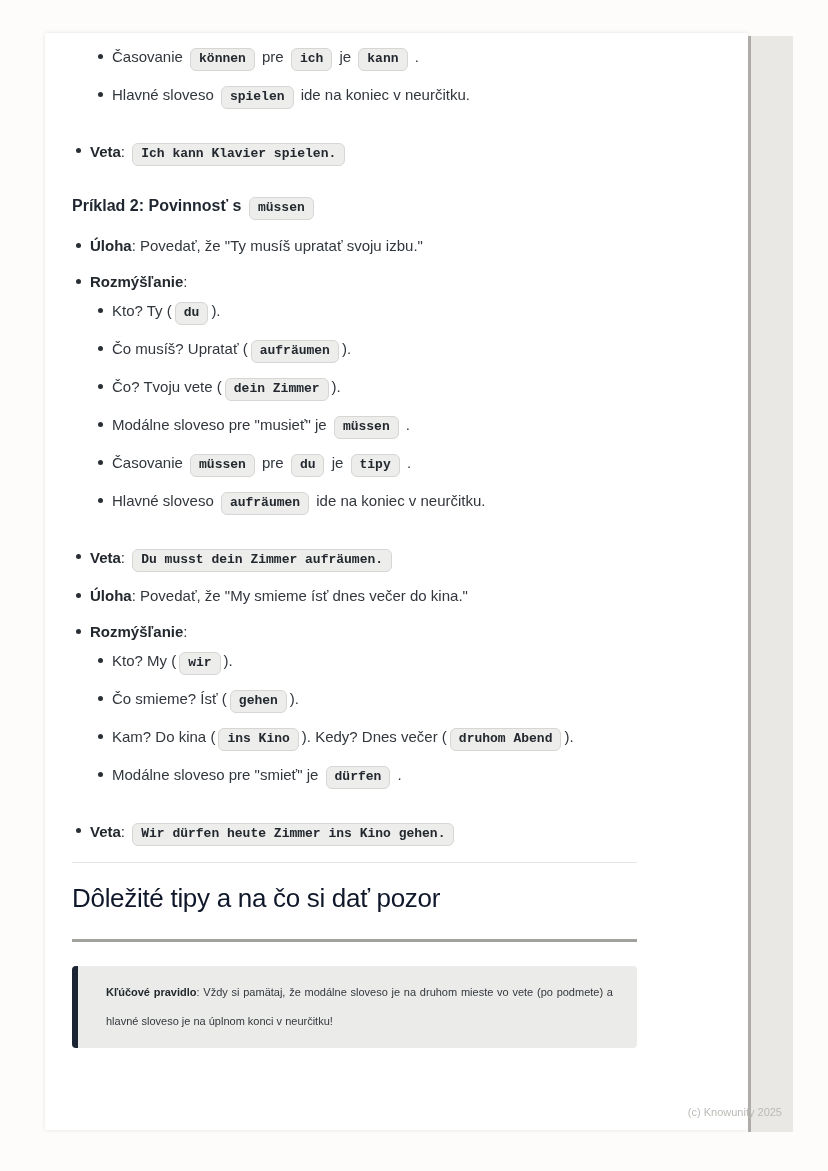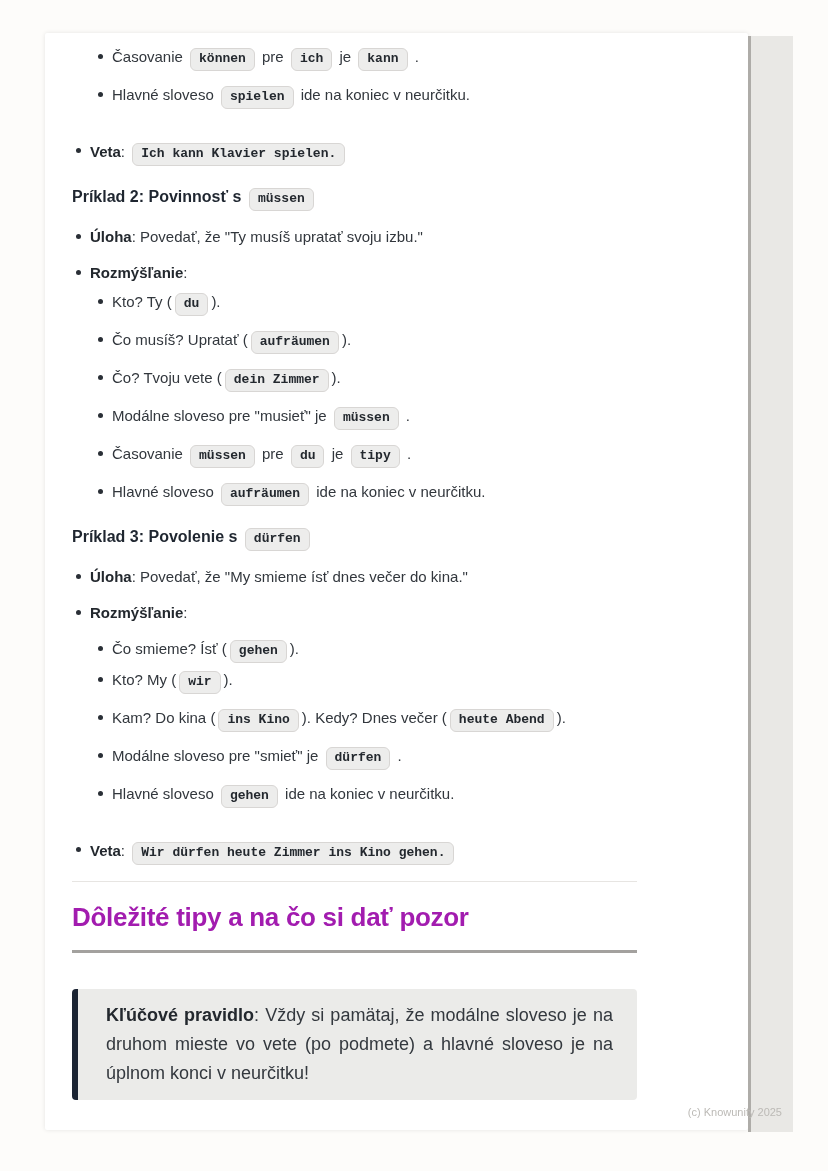--- a/index.html
+++ b/index.html
@@ -34,35 +34,35 @@
     display:inline-block;
     background:var(--chip-bg,#ededec);
     border:1px solid var(--chip-border,#d8d6d4);
     border-radius:6px;
     padding:1px 8px 2px;
     margin:0 3px;
     font-family:"Liberation Mono",monospace;
     font-weight:700;font-size:13px;line-height:18px;
     color:#23282e;white-space:nowrap;text-align:center;
   }
-  .h4{font-weight:700;font-size:16px;line-height:26px;color:#1f2630;margin:18px 0 14px;}
+  .h4{font-weight:700;font-size:16px;line-height:26px;color:#1f2630;margin:27px 0 14px;}
   .h2{
-    font-weight:700;font-size:26px;line-height:34px;letter-spacing:-0.3px;
-    color:#a21caf;margin:18px 0 16px;
+    font-weight:400;font-size:26px;line-height:34px;letter-spacing:-0.3px;
+    color:#0f172a;margin:18px 0 24px;
   }
   .hr-thin{height:1px;background:#e7e5e2;margin:16px 0 18px;}
   .hr-heavy{height:3px;background:#a3a19e;margin:0 0 20px;}
   .callout{
     background:var(--callout-bg,#ebebe9);
     border-left:6px solid var(--accent-navy,#1b2433);
     border-radius:4px;
     padding:12px 24px 12px 28px;
-    line-height:29px;font-size:18px;color:#33383e;
+    line-height:29px;font-size:11px;color:#33383e;
     text-align:justify;
-    margin-top:36px;
+    margin-top:24px;
   }
   .watermark{
     position:absolute;top:1106px;right:46px;z-index:3;
     font-size:11px;color:#bcbab6;
   }
   .scrollstrip{
     position:absolute;left:748px;top:36px;width:42px;height:1096px;z-index:2;
     background:#e9e8e5;border-left:3px solid #aeaca8;
   }
 </style>
@@ -76,28 +76,27 @@
       <div class="row l1 veta"><span class="b">Veta</span><span>: </span><span class="chip">Ich kann Klavier spielen.</span></div>
       <div class="h4"><span>Príklad 2: Povinnosť s </span><span class="chip">müssen</span></div>
       <div class="row l1"><span class="b">Úloha</span><span>: Povedať, že "Ty musíš upratať svoju izbu."</span></div>
       <div class="row l1"><span class="b">Rozmýšľanie</span><span>:</span></div>
       <div class="row l2 sub-first"><span>Kto? Ty (</span><span class="chip">du</span><span>).</span></div>
       <div class="row l2"><span>Čo musíš? Upratať (</span><span class="chip">aufräumen</span><span>).</span></div>
       <div class="row l2"><span>Čo? Tvoju vete (</span><span class="chip">dein Zimmer</span><span>).</span></div>
       <div class="row l2"><span>Modálne sloveso pre "musieť" je </span><span class="chip">müssen</span><span> .</span></div>
       <div class="row l2"><span>Časovanie </span><span class="chip">müssen</span><span> pre </span><span class="chip">du</span><span> je </span><span class="chip">tipy</span><span> .</span></div>
       <div class="row l2"><span>Hlavné sloveso </span><span class="chip">aufräumen</span><span> ide na koniec v neurčitku.</span></div>
-      <div class="h4"><span>Príklad 3: Povolenie s </span><span class="chip">dürfen</span></div>
+      <div class="row l1 veta"><span class="b">Veta</span><span>: </span><span class="chip">Du musst dein Zimmer aufräumen.</span></div>
       <div class="row l1"><span class="b">Úloha</span><span>: Povedať, že "My smieme ísť dnes večer do kina."</span></div>
       <div class="row l1"><span class="b">Rozmýšľanie</span><span>:</span></div>
+      <div class="row l2 sub-first"><span>Kto? My (</span><span class="chip">wir</span><span>).</span></div>
       <div class="row l2"><span>Čo smieme? Ísť (</span><span class="chip">gehen</span><span>).</span></div>
-      <div class="row l2 sub-first"><span>Kto? My (</span><span class="chip">wir</span><span>).</span></div>
-      <div class="row l2"><span>Kam? Do kina (</span><span class="chip">ins Kino</span><span>). Kedy? Dnes večer (</span><span class="chip">heute Abend</span><span>).</span></div>
+      <div class="row l2"><span>Kam? Do kina (</span><span class="chip">ins Kino</span><span>). Kedy? Dnes večer (</span><span class="chip">druhom Abend</span><span>).</span></div>
       <div class="row l2"><span>Modálne sloveso pre "smieť" je </span><span class="chip">dürfen</span><span> .</span></div>
-      <div class="row l2"><span>Hlavné sloveso </span><span class="chip">gehen</span><span> ide na koniec v neurčitku.</span></div>
       <div class="row l1 veta"><span class="b">Veta</span><span>: </span><span class="chip">Wir dürfen heute Zimmer ins Kino gehen.</span></div>
       <div class="hr-thin"></div>
       <div class="h2">Dôležité tipy a na čo si dať pozor</div>
       <div class="hr-heavy"></div>
       <div class="callout"><span class="b">Kľúčové pravidlo</span><span>: Vždy si pamätaj, že modálne sloveso je na druhom mieste vo vete (po podmete) a hlavné sloveso je na úplnom konci v neurčitku!</span></div>
     </div>
 </div>
 
 <div class="watermark">(c) Knowunity 2025</div>
 

